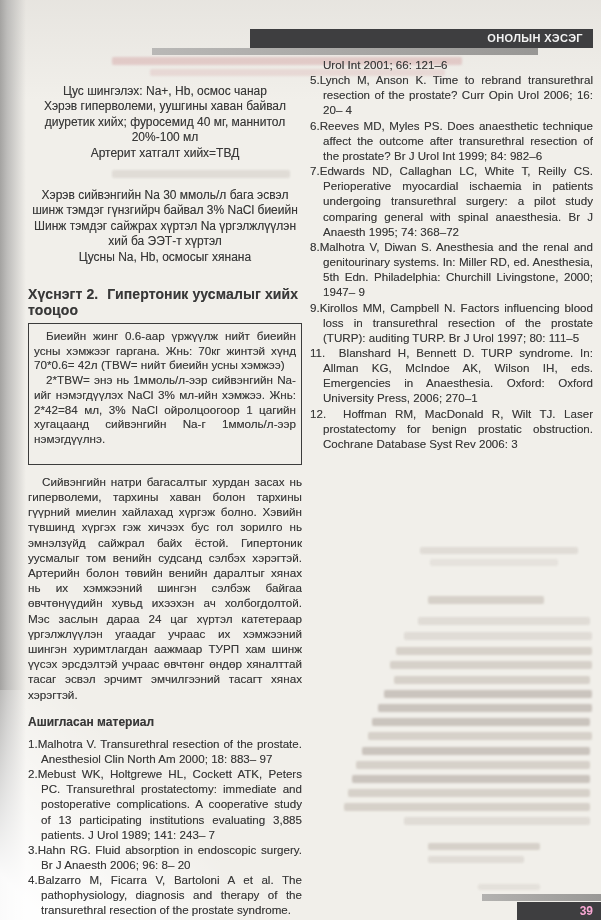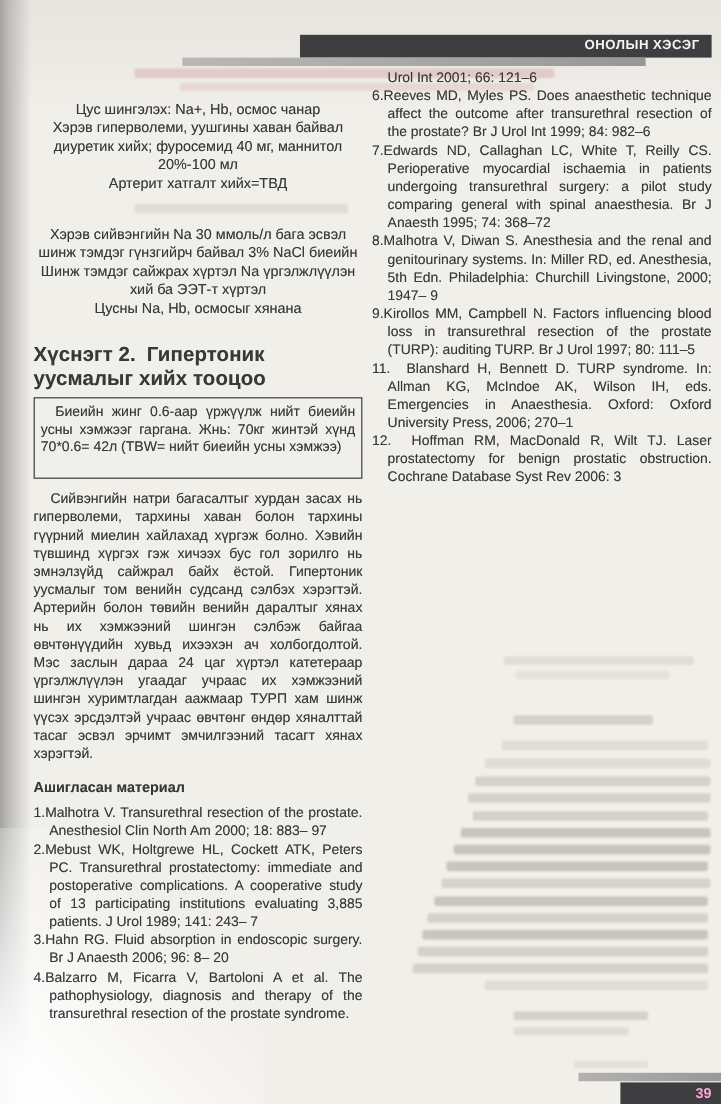--- a/index.html
+++ b/index.html
@@ -45,21 +45,21 @@
     background:#3e3e40;
     color:#f9a8d4;font-size:12px;font-weight:bold;
     line-height:18px;text-align:right;padding-right:8px;box-sizing:border-box;
   }
   
   .col{position:absolute;top:0;}
   .col-left{left:28px;top:84px;width:274px;}
   .col-right{left:310px;top:57px;width:283px;}
   .centered-block{ text-align:center;font-size:12px;line-height:15.4px; }
   .centered-block.second{margin-top:27px;}
-  .table-heading{margin-top:21px;font-size:17px;font-weight:bold;letter-spacing:0.1px;}
+  .table-heading{margin-top:21px;font-size:14px;font-weight:bold;letter-spacing:0.1px;}
   .table-heading .t-title{margin-left:9px;}
   .calc-box{
     margin-top:5px;
     border:1.5px solid #3c3c3c;
     padding:5px 5px 17px 5px;
   }
   .calc-box > div{
     font-size:11.7px;line-height:14.7px;text-align:justify;text-indent:12px;
   }
   .body-paragraph{
@@ -140,37 +140,39 @@
         <div>хий ба ЭЭТ-т хүртэл</div>
         <div>Цусны Na, Hb, осмосыг хянана</div>
       </div>
 
     <div class="table-heading">
       <span class="t-label">Хүснэгт 2.</span><span class="t-title">Гипертоник уусмалыг хийх тооцоо</span>
     </div>
 
     <div class="calc-box">
         <div class="box-para">Биеийн жинг 0.6-аар үржүүлж нийт биеийн усны хэмжээг гаргана. Жнь: 70кг жинтэй хүнд 70*0.6= 42л (TBW= нийт биеийн усны хэмжээ)</div>
+        <div class="box-para">2*TBW= энэ нь 1ммоль/л-ээр сийвэнгийн Na-ийг нэмэгдүүлэх NaCl 3% мл-ийн хэмжээ. Жнь: 2*42=84 мл, 3% NaCl  ойролцоогоор 1 цагийн хугацаанд сийвэнгийн Na-г 1ммоль/л-ээр нэмэгдүүлнэ.</div>
       </div>
 
     <div class="body-paragraph">Сийвэнгийн натри багасалтыг хурдан засах нь гиперволеми, тархины хаван болон тархины гүүрний миелин хайлахад хүргэж болно. Хэвийн түвшинд хүргэх гэж хичээх бус гол зорилго нь эмнэлзүйд сайжрал байх ёстой. Гипертоник уусмалыг том венийн судсанд сэлбэх хэрэгтэй. Артерийн болон төвийн венийн даралтыг хянах нь их хэмжээний шингэн сэлбэж байгаа өвчтөнүүдийн хувьд ихээхэн ач холбогдолтой. Мэс заслын дараа 24 цаг хүртэл катетераар үргэлжлүүлэн угаадаг учраас их хэмжээний шингэн хуримтлагдан аажмаар ТУРП хам шинж үүсэх эрсдэлтэй учраас өвчтөнг өндөр хяналттай тасаг эсвэл эрчимт эмчилгээний тасагт хянах хэрэгтэй.</div>
 
     <div class="refs-heading">Ашигласан материал</div>
 
     <div class="ref-list">
         <div class="ref-item"><span class="ref-num">1.</span><span class="ref-text">Malhotra V. Transurethral resection of the prostate. Anesthesiol Clin North Am 2000; 18: 883– 97</span></div>
         <div class="ref-item"><span class="ref-num">2.</span><span class="ref-text">Mebust WK, Holtgrewe HL, Cockett ATK, Peters PC. Transurethral prostatectomy: immediate and postoperative complications. A cooperative study of 13 participating institutions evaluating 3,885 patients. J Urol 1989; 141: 243– 7</span></div>
         <div class="ref-item"><span class="ref-num">3.</span><span class="ref-text">Hahn RG. Fluid absorption in endoscopic surgery. Br J Anaesth 2006; 96: 8– 20</span></div>
         <div class="ref-item"><span class="ref-num">4.</span><span class="ref-text">Balzarro M, Ficarra V, Bartoloni A et al. The pathophysiology, diagnosis and therapy of the transurethral resection of the prostate syndrome.</span></div>
       </div>
   </div>
 
   <div class="col col-right">
     <div class="ref-cont">Urol Int 2001; 66: 121–6</div>
     <div class="ref-list" style="margin-top:0;">
+        <div class="ref-item"><span class="ref-num">5.</span><span class="ref-text">Lynch M, Anson K. Time to rebrand transurethral resection of the prostate? Curr Opin Urol 2006; 16: 20– 4</span></div>
         <div class="ref-item"><span class="ref-num">6.</span><span class="ref-text">Reeves MD, Myles PS. Does anaesthetic technique affect the outcome after transurethral resection of the prostate? Br J Urol Int 1999; 84: 982–6</span></div>
         <div class="ref-item"><span class="ref-num">7.</span><span class="ref-text">Edwards ND, Callaghan LC, White T, Reilly CS. Perioperative myocardial ischaemia in patients undergoing transurethral surgery: a pilot study comparing general with spinal anaesthesia. Br J Anaesth 1995; 74: 368–72</span></div>
         <div class="ref-item"><span class="ref-num">8.</span><span class="ref-text">Malhotra V, Diwan S. Anesthesia and the renal and genitourinary systems. In: Miller RD, ed. Anesthesia, 5th Edn. Philadelphia: Churchill Livingstone, 2000; 1947– 9</span></div>
         <div class="ref-item"><span class="ref-num">9.</span><span class="ref-text">Kirollos MM, Campbell N. Factors influencing blood loss in transurethral resection of the prostate (TURP): auditing TURP. Br J Urol 1997; 80: 111–5</span></div>
         <div class="ref-item"><span class="ref-num">11.</span><span class="ref-text">&nbsp;&nbsp;Blanshard H, Bennett D. TURP syndrome. In: Allman KG, McIndoe AK, Wilson IH, eds. Emergencies in Anaesthesia. Oxford: Oxford University Press, 2006; 270–1</span></div>
         <div class="ref-item"><span class="ref-num">12.</span><span class="ref-text">&nbsp;&nbsp;Hoffman RM, MacDonald R, Wilt TJ. Laser prostatectomy for benign prostatic obstruction. Cochrane Database Syst Rev 2006: 3</span></div>
       </div>
   </div>
 
   <div class="bar-gray-bottom"></div>

